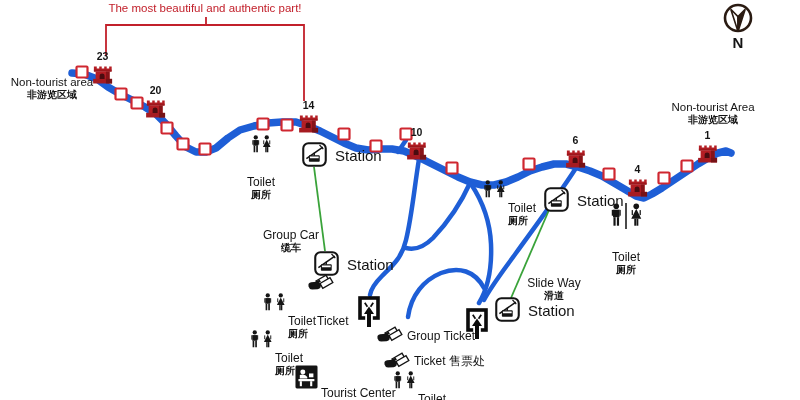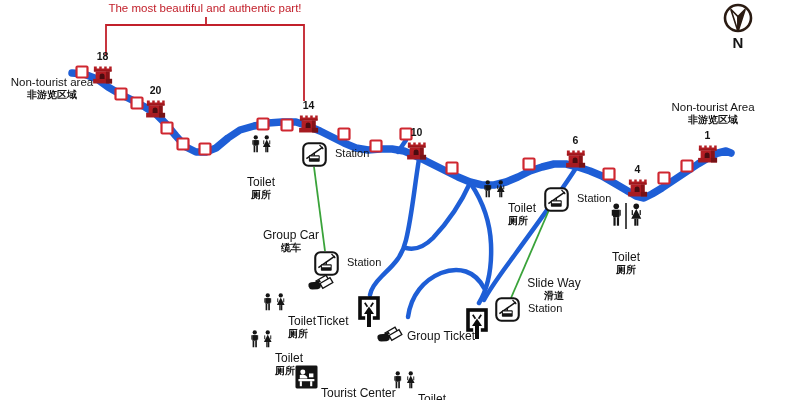--- a/index.html
+++ b/index.html
@@ -8,21 +8,21 @@
   .abs{position:absolute;}
   .c{text-align:center;}
   .en{font-size:12px;line-height:1.12;white-space:nowrap;margin-top:22px;}
   .en-s{font-size:11.5px;line-height:1.15;white-space:nowrap;}
   .zh{font-size:10px;font-weight:700;line-height:1.25;white-space:nowrap;}
   .num{font-size:10.5px;font-weight:700;line-height:1.1;text-align:center;}
   .title-red{color:#c2202b;font-size:11.5px;font-weight:400;white-space:nowrap;}
   .row{display:flex;align-items:flex-start;gap:3px;}
   .col{display:flex;flex-direction:column;}
   .ctrcol{display:flex;flex-direction:column;align-items:center;}
-  .stn{font-size:11px;margin-left:5px;margin-top:5px;white-space:nowrap;}
+  .stn{font-size:15px;margin-left:5px;margin-top:5px;white-space:nowrap;}
   .nlab{font-size:15px;font-weight:700;}
   .divider{width:1.5px;height:26px;background:#4a4a4a;margin:0 2px;}
   svg{display:block;flex-shrink:0;}
 </style>
 </head>
 <body>
 
 <div id="map">
 
   <svg width="0" height="0" style="position:absolute">
@@ -143,21 +143,21 @@
   <div class="abs c" style="left:2px;top:76px;width:100px">
     <div class="en-s">Non-tourist area</div>
     <div class="zh">非游览区域</div>
   </div>
   <div class="abs c" style="left:666px;top:101px;width:94px">
     <div class="en-s">Non-tourist Area</div>
     <div class="zh">非游览区域</div>
   </div>
 
   <div class="abs ctrcol" style="left:91px;top:51px">
-    <span class="num">18</span>
+    <span class="num">23</span>
     <svg width="23" height="22" viewBox="0 0 24 23">
         <use href="#i-tower"></use>
       </svg>
   </div>
   <div class="abs ctrcol" style="left:144px;top:85px">
     <span class="num">20</span>
     <svg width="23" height="22" viewBox="0 0 24 23">
         <use href="#i-tower"></use>
       </svg>
   </div>
@@ -305,20 +305,26 @@
         <use href="#i-ticket"></use>
       </svg>
     <div class="en" style="margin-left:10px">Ticket</div>
   </div>
   <div class="abs row" style="left:376px;top:325px">
     <svg width="28" height="20" viewBox="0 0 28 20">
         <use href="#i-ticket"></use>
       </svg>
     <span class="en" style="margin-top:5px">Group Ticket</span>
   </div>
+  <div class="abs row" style="left:383px;top:351px">
+    <svg width="28" height="20" viewBox="0 0 28 20">
+        <use href="#i-ticket"></use>
+      </svg>
+    <span class="en" style="margin-top:4px">Ticket 售票处</span>
+  </div>
 
   <div class="abs row" style="left:295px;top:365px">
     <svg width="23" height="24" viewBox="0 0 24 25">
         <use href="#i-tc"></use>
       </svg>
     <div class="col">
       <span class="en">Tourist Center</span>
       <span class="zh" style="margin-left:24px">游客中心</span>
     </div>
   </div>

